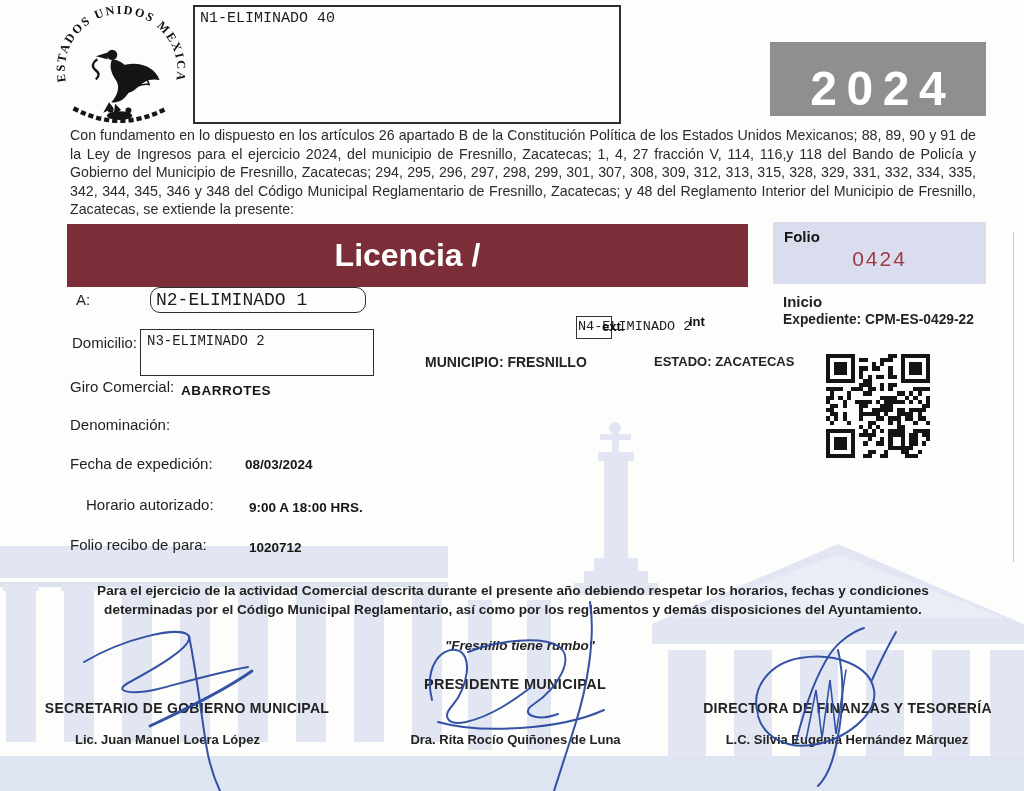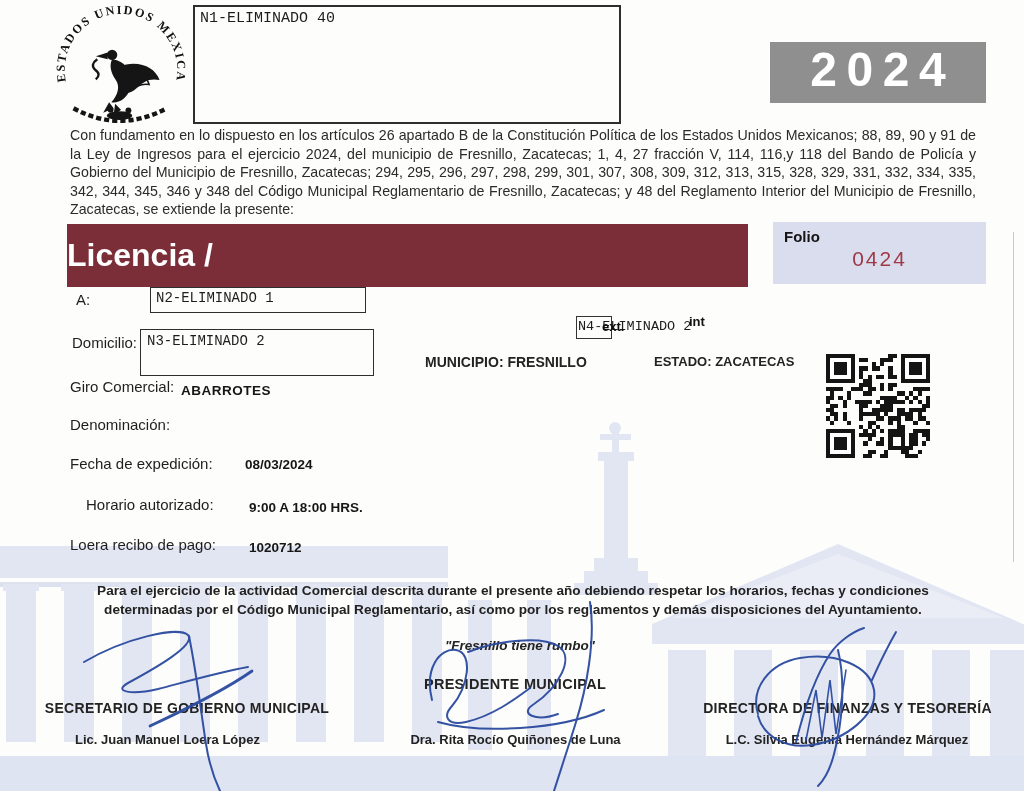--- a/index.html
+++ b/index.html
@@ -12,34 +12,34 @@
   svg{display:block;}
   
   .watermark{position:absolute;inset:0;z-index:0;opacity:.5;pointer-events:none;}
   
   .seal{left:46px;top:0px;width:150px;height:126px;z-index:2;}
   
   .redact-box{border:2px solid #2e2e2e;background:transparent;z-index:2;
     font-family:"Liberation Mono","DejaVu Sans Mono",monospace;color:#1d1d1d;}
   .n1{left:193px;top:5px;width:424px;height:115px;font-size:15px;}
   .n1 span{display:block;padding:3px 5px;}
-  .n2{left:150px;top:287px;width:214px;height:24px;font-size:14px;border-width:1.5px;}
+  .n2{left:150px;top:287px;width:214px;height:24px;font-size:18px;border-width:1.5px;border-radius:10px;}
   .n2 span{display:block;padding:2px 5px;}
   .n3{left:140px;top:329px;width:232px;height:45px;font-size:14px;border-width:1.5px;}
   .n3 span{display:block;padding:3px 6px;}
   
-  .year{left:770px;top:42px;width:216px;height:61px;background:var(--badge,#8f8f8f);
-    display:flex;align-items:flex-start;justify-content:center;z-index:2;}
+  .year{left:770px;top:42px;width:216px;height:74px;background:var(--badge,#8f8f8f);
+    display:flex;align-items:flex-end;justify-content:center;z-index:2;}
   .year span{color:#fff;font-size:48px;font-weight:800;letter-spacing:.20em;margin-left:.2em;}
   
   .legal{left:70px;top:126px;width:906px;font-size:14.2px;line-height:18.6px;
     text-align:justify;color:#2b2b2b;z-index:2;}
   
   .banner{left:67px;top:224px;width:681px;height:63px;background:var(--banner,#7b2e38);
-    display:flex;align-items:center;justify-content:flex-start;gap:10px;z-index:2;}
+    display:flex;align-items:center;justify-content:center;gap:10px;z-index:2;}
   .banner .b1{color:#fff;font-size:32px;font-weight:600;}
   .banner .b2{color:#fff;font-size:38px;font-weight:800;letter-spacing:.5px;}
   
   .folio{left:773px;top:222px;width:213px;height:62px;background:#dadded;z-index:2;}
   .folio .flabel{position:absolute;left:11px;top:6px;font-size:15px;font-weight:700;color:#151515;}
   .folio .fnum{position:absolute;left:0;right:0;top:25px;text-align:center;
     font-size:21px;letter-spacing:2px;color:var(--folio-num,#9e3a46);}
   .inicio{left:783px;top:293px;z-index:2;}
   .inicio .ilabel{font-size:15px;font-weight:700;}
   .inicio .iexp{font-size:13.8px;font-weight:700;margin-top:2px;}
@@ -173,20 +173,24 @@
 
   <div class="abs banner">
     <span class="b1">Licencia /</span>
   </div>
 
   <div class="abs folio">
     <div class="flabel">Folio</div>
     <div class="fnum">0424</div>
   </div>
 
+  <div class="abs inicio">
+    <div class="ilabel">Inicio</div>
+    <div class="iexp">Expediente: CPM-ES-0429-22</div>
+  </div>
 
   <div class="abs lbl a-label">A:</div>
   <div class="abs redact-box n2">
     <span>N2-ELIMINADO 1</span>
   </div>
 
   <div class="abs n4">
     <span class="mono">N4-ELIMINADO 2</span>
     <span class="frame"></span>
     <span class="ext">ext.</span>
@@ -415,21 +419,21 @@
       <rect x="4" y="76" width="20" height="20" fill="#fff"></rect>
       <rect x="8" y="80" width="12" height="12" fill="#141414"></rect>
     </svg>
 
   <div class="abs lbl denominacion-label">Denominación:</div>
 
   <div class="abs lbl fecha-label">Fecha de expedición:</div>
   <div class="abs val fecha-value">08/03/2024</div>
   <div class="abs lbl horario-label">Horario autorizado:</div>
   <div class="abs val horario-value">9:00 A 18:00 HRS.</div>
-  <div class="abs lbl fpago-label">Loera recibo de pago:</div>
+  <div class="abs lbl fpago-label">Folio recibo de para:</div>
   <div class="abs val fpago-value">1020712</div>
 
   <div class="abs terms">Para el ejercicio de la actividad Comercial descrita durante el presente año debiendo respetar los horarios, fechas y condiciones determinadas por el Código Municipal Reglamentario, así como por los reglamentos y demás disposiciones del Ayuntamiento.</div>
 
   <div class="abs motto">"Fresnillo tiene rumbo"</div>
   <div class="abs sig-title t-presidente">PRESIDENTE MUNICIPAL</div>
   <div class="abs sig-title t-secretario">SECRETARIO DE GOBIERNO MUNICIPAL</div>
   <div class="abs sig-title t-directora">DIRECTORA DE FINANZAS Y TESORERÍA</div>
   <div class="abs sig-name nm-left">Lic. Juan Manuel Loera López</div>
   <div class="abs sig-name nm-center">Dra. Rita Rocío Quiñones de Luna</div>

